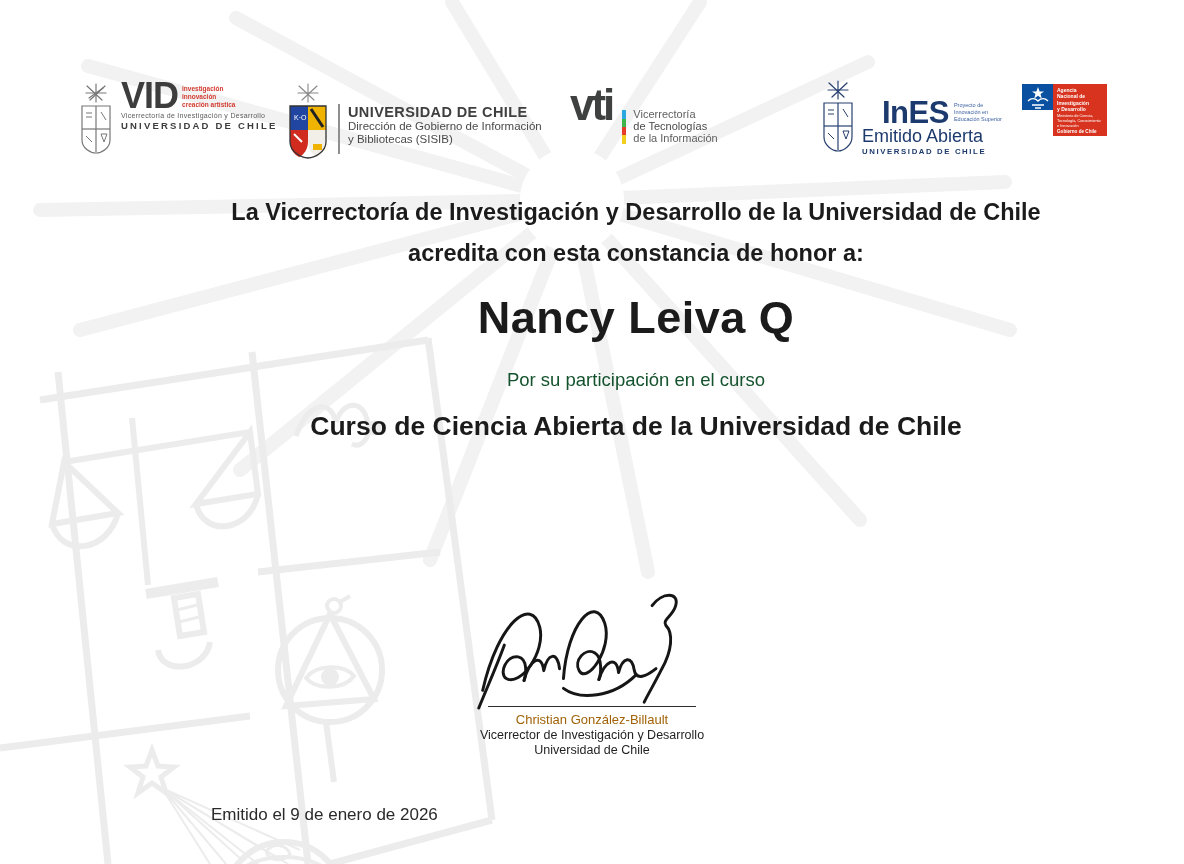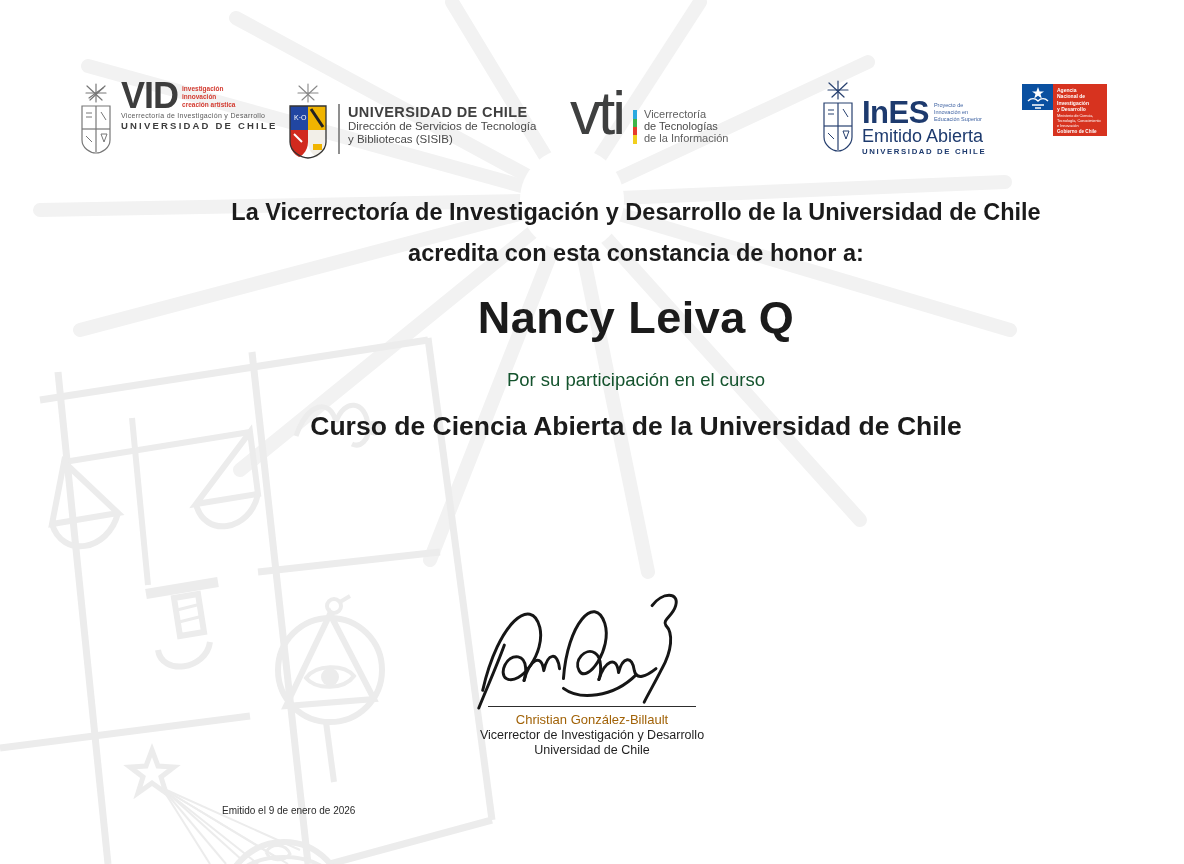--- a/index.html
+++ b/index.html
@@ -21,30 +21,30 @@
   .vid-subtitle{font-size:7px;color:#5a5a5a;margin-top:2px;letter-spacing:.3px;}
   .vid-institution{font-size:9.5px;font-weight:bold;color:#3d3d3d;letter-spacing:2.2px;margin-top:1px;}
   
   .logo-sisib{left:286px;top:82px;}
   .sisib-sep{width:2px;height:50px;background:#8f8f8f;margin:22px 8px 0 8px;}
   .sisib-text{margin-top:22px;}
   .sisib-title{font-size:14.5px;font-weight:bold;color:#3f3f3f;letter-spacing:.4px;}
   .sisib-line{font-size:11.5px;color:#4a4a4a;line-height:1.12;}
   
   .logo-vti{left:570px;top:84px;align-items:flex-start;}
-  .vti-acronym{font-size:62px;font-weight:normal;color:#3f4040;line-height:.95;letter-spacing:-3px;}
+  .vti-acronym{font-size:44px;font-weight:bold;color:#3f4040;line-height:.95;letter-spacing:-3px;}
   .vti-bar{width:4px;height:34px;margin:26px 7px 0 10px;
     background:linear-gradient(180deg,#2aa9e0 0 26%,#3eb54b 26% 50%,#e73b2b 50% 74%,#f2cf1d 74% 100%);}
   .vti-lines{margin-top:24px;font-size:11px;color:#606060;line-height:1.1;}
   .vti-line-bold{font-weight:normal;color:#4a4a4a;}
   
   .logo-ines{left:819px;top:79px;}
   .ines-text{margin-left:5px;color:#1d3a6e;margin-top:21px;}
   .ines-top{display:flex;align-items:flex-start;}
-  .ines-acronym{font-size:31px;font-weight:bold;line-height:.82;letter-spacing:-.5px;}
+  .ines-acronym{font-size:31px;font-weight:bold;line-height:.82;letter-spacing:-.5px;margin-left:20px;}
   .ines-tagline{margin:2px 0 0 5px;font-size:5.5px;line-height:1.3;color:#3a5fa0;}
   .ines-subtitle{font-size:18px;font-weight:500;line-height:1;margin-top:2px;}
   .ines-institution{font-size:7.8px;font-weight:bold;letter-spacing:1.6px;margin-top:2px;}
   
   .logo-anid{left:1022px;top:84px;width:85px;height:71px;display:flex;}
   .anid-blue{width:31px;background:#0a50a0;display:flex;justify-content:center;}
   .anid-red{flex:1;background:#d7331f;color:#fff;padding:3px 3px 2px 4px;display:flex;flex-direction:column;}
   .anid-agency{font-size:5px;font-weight:bold;line-height:1.25;}
   .anid-ministry{font-size:3.8px;line-height:1.3;margin-top:2px;}
   .anid-gov{font-size:4.6px;font-weight:bold;margin-top:auto;}
@@ -58,21 +58,21 @@
   .course{top:411px;font-size:26.5px;font-weight:bold;}
 
   
   .sig-wrap{position:absolute;top:584px;left:50%;transform:translateX(-50%);width:280px;text-align:center;}
   .sig-svg{display:block;margin:0 auto;}
   .sig-line{border:none;border-top:1.6px solid #2d2d2d;width:208px;margin:-6px auto 5px auto;}
   .sig-name{font-size:13px;color:#a16207;line-height:1.2;}
   .sig-role{font-size:12.5px;color:#1f1f1f;line-height:1.2;}
   .sig-inst{font-size:12.5px;color:#1f1f1f;line-height:1.2;}
 
-  .issued{position:absolute;left:222px;top:805px;font-size:10px;color:#2a2a2a;}
+  .issued{position:absolute;left:211px;top:805px;font-size:17px;color:#2a2a2a;}
 </style>
 </head>
 <body>
 
 <div class="page">
 
   <svg class="watermark" width="1184" height="864" viewBox="0 0 1184 864" fill="none">
 
     <g stroke="#f2f2f2" stroke-width="14" stroke-linecap="round">
       <line x1="572" y1="200" x2="88" y2="66"></line>
@@ -195,21 +195,21 @@
           <path d="M 22 48 H 40 V 60 C 40 68 35 73 31 75 C 30 75 22 70 22 60 Z" fill="#f2efe8"></path>
           <path d="M 25 27 L 37 45" stroke="#222" stroke-width="3"></path>
           <text x="8" y="38" font-size="7" fill="#fff" font-family="Liberation Sans, sans-serif">K·O</text>
           <path d="M 8 52 l 8 8" stroke="#fff" stroke-width="2"></path>
           <rect x="27" y="62" width="9" height="6" fill="#f0b400"></rect>
           <path d="M 4 24 L 40 24 L 40 60 C 40 70 28 76 22 76 C 16 76 4 70 4 60 Z" stroke="#333" stroke-width="1.3" fill="none"></path>
         </svg>
         <div class="sisib-sep"></div>
         <div class="sisib-text">
           <div class="sisib-title">UNIVERSIDAD DE CHILE</div>
-          <div class="sisib-line">Dirección de Servicios de Tecnología</div>
+          <div class="sisib-line">Dirección de Gobierno de Información</div>
           <div class="sisib-line">y Bibliotecas (SISIB)</div>
         </div>
       </div>
 
       <div class="logo logo-vti">
         <span class="vti-acronym">vti</span>
         <div class="vti-bar"></div>
         <div class="vti-lines">
           <div>Vicerrectoría</div>
           <div class="vti-line-bold">de Tecnologías</div>

